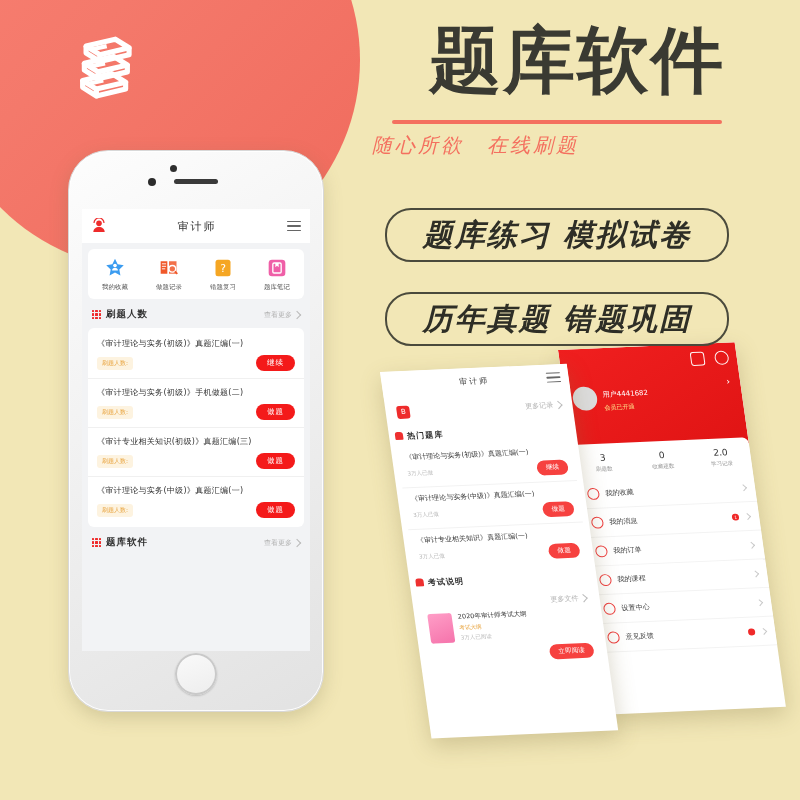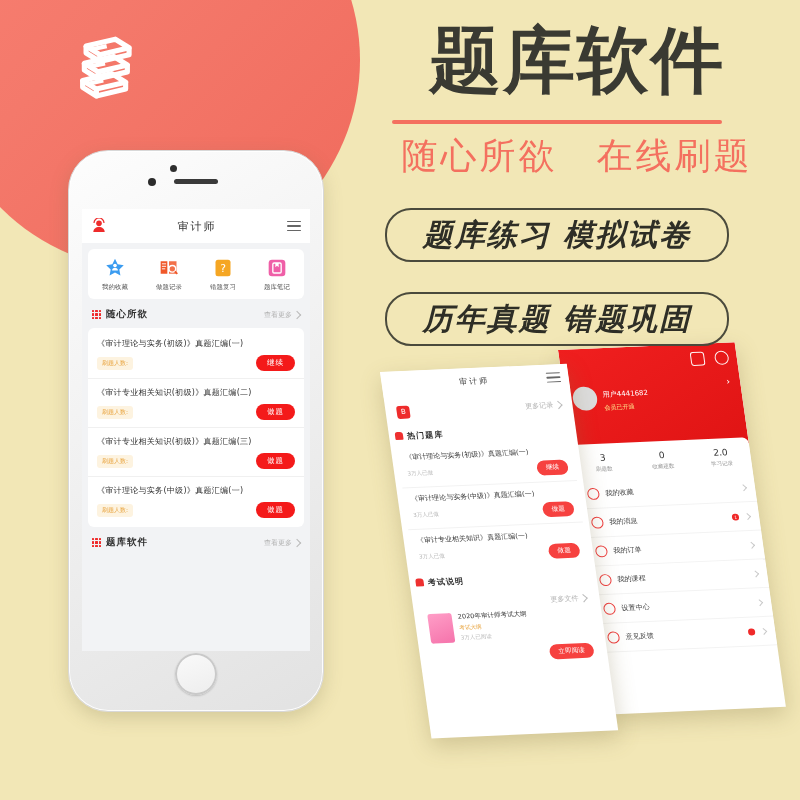--- a/index.html
+++ b/index.html
@@ -25,22 +25,22 @@
   .headline{
     position:absolute;left:372px;top:18px;width:410px;
     font-size:72px;line-height:84px;font-weight:bold;color:#3a3a32;
     letter-spacing:2px;text-align:center;white-space:nowrap;
   }
   .headline-rule{
     position:absolute;left:392px;top:120px;width:330px;height:4px;
     background:#f4705f;border-radius:2px;
   }
   .subhead{
-    position:absolute;left:372px;top:132px;width:410px;text-align:center;
-    font-size:36px;color:#f4705f;letter-spacing:3px;white-space:nowrap;
+    position:absolute;left:372px;top:132px;width:410px;text-align:left;
+    font-size:20px;color:#f4705f;letter-spacing:3px;white-space:nowrap;font-style:italic;
   }
 
   
   .pill{
     position:absolute;left:385px;width:340px;height:50px;
     border:2px solid #4a4a3c;border-radius:26px;
     display:flex;align-items:center;justify-content:center;
     font-size:30px;font-weight:bold;color:#2e2e26;letter-spacing:2px;
     font-style:italic;white-space:nowrap;
   }
@@ -424,38 +424,38 @@
               <i></i>
               <i></i>
               <i></i>
               <i></i>
               <i></i>
               <i></i>
               <i></i>
               <i></i>
               <i></i>
             </span>
-          <span class="sec-title">随心所欲</span>
+          <span class="sec-title">刷题人数</span>
         </span>
         <span class="sec-more">
           <span>查看更多</span>
           <span class="chev"></span>
         </span>
       </div>
 
       <div class="card">
         <div class="row">
           <div class="row-title">《审计理论与实务(初级)》真题汇编(一)</div>
           <div class="row-bot">
             <span class="tag">刷题人数:</span>
             <span class="btn-red">继续</span>
           </div>
         </div>
         <div class="row">
-          <div class="row-title">《审计专业相关知识(初级)》真题汇编(二)</div>
+          <div class="row-title">《审计理论与实务(初级)》手机做题(二)</div>
           <div class="row-bot">
             <span class="tag">刷题人数:</span>
             <span class="btn-red">做题</span>
           </div>
         </div>
         <div class="row">
           <div class="row-title">《审计专业相关知识(初级)》真题汇编(三)</div>
           <div class="row-bot">
             <span class="tag">刷题人数:</span>
             <span class="btn-red">做题</span>

